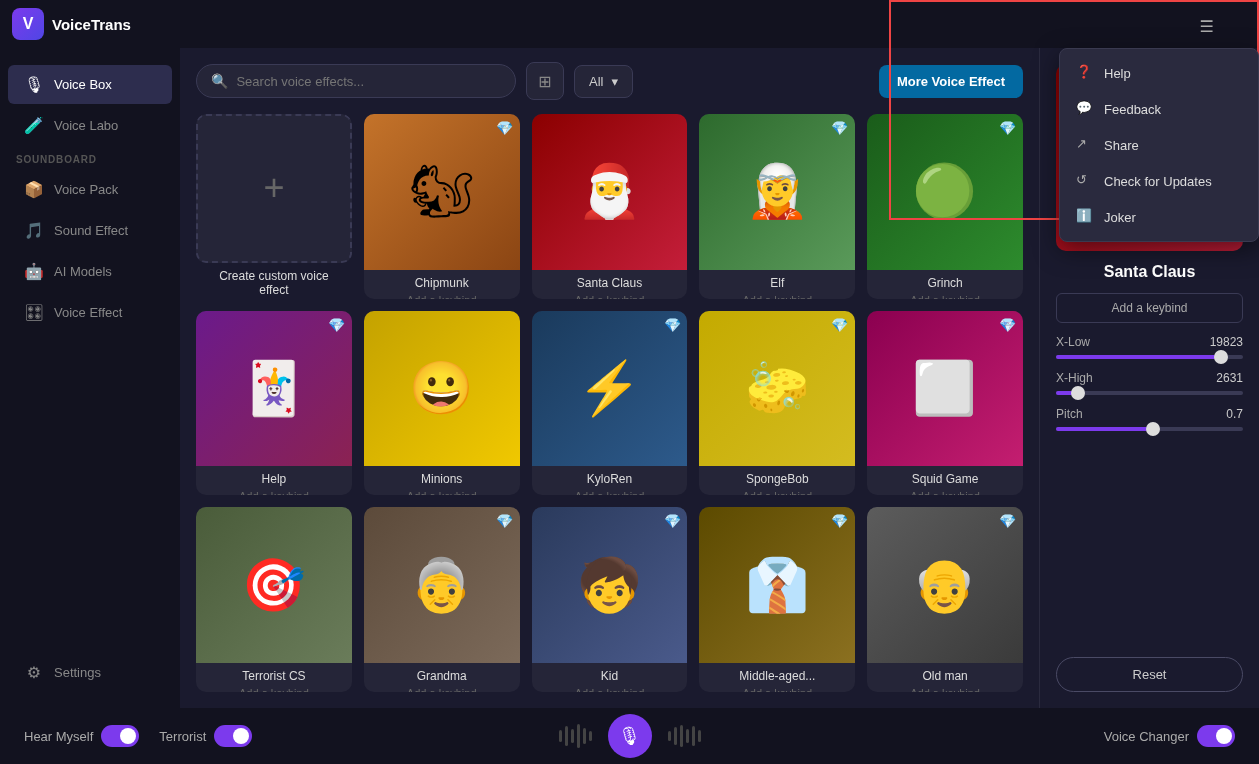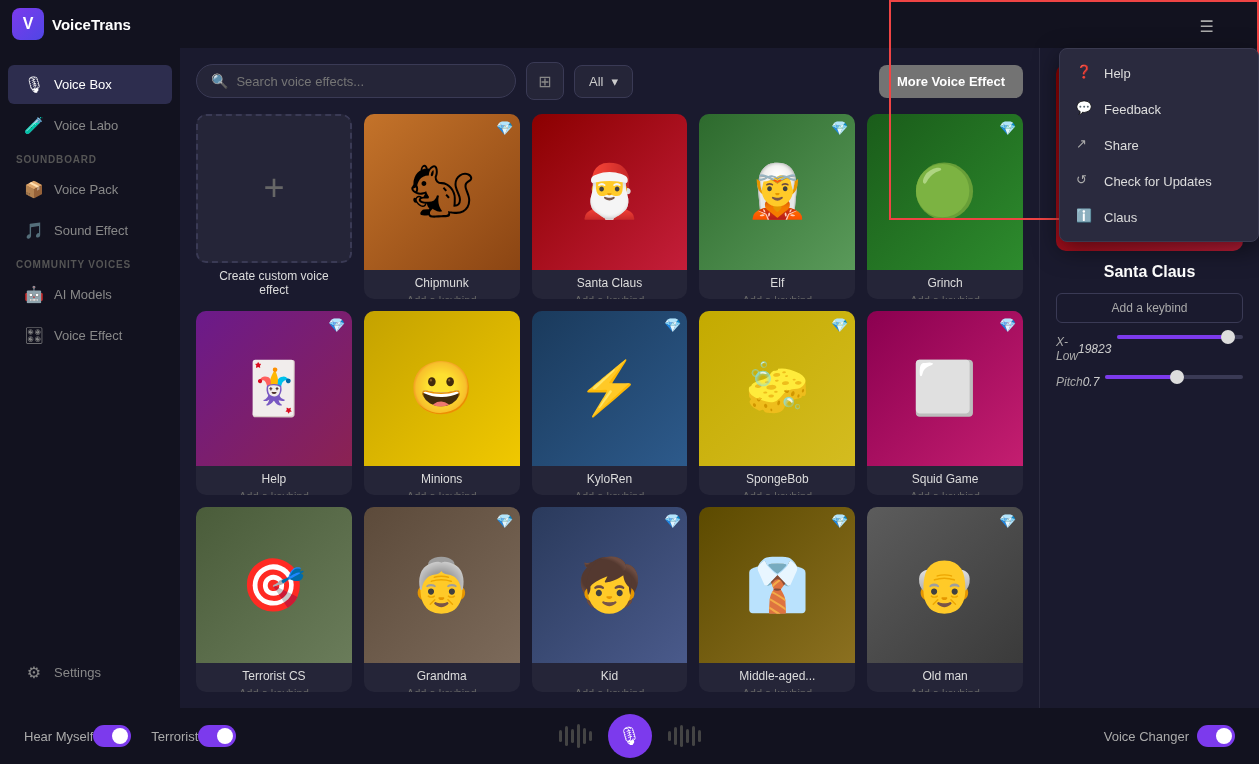--- a/index.html
+++ b/index.html
@@ -236,21 +236,21 @@
       border-radius: 8px;
       padding: 8px 14px;
       color: #ccc;
       font-size: 13px;
       display: flex;
       align-items: center;
       gap: 8px;
       cursor: pointer;
     }
     .more-voice-btn {
-      background: #737373;
+      background: #0369a1;
       color: white;
       border: none;
       border-radius: 8px;
       padding: 9px 18px;
       font-size: 13px;
       font-weight: 600;
       cursor: pointer;
       margin-left: auto;
     }
 
@@ -357,22 +357,22 @@
       border: 1px solid #3a3a55;
       border-radius: 6px;
       color: #aaa;
       font-size: 12px;
       padding: 7px 12px;
       cursor: pointer;
       width: 100%;
     }
     .param-row {
       display: flex;
+      flex-direction: column;
       gap: 6px;
-      font-style: italic;
     }
     .param-header {
       display: flex;
       justify-content: space-between;
       align-items: center;
     }
     .param-label {
       color: #aaa;
       font-size: 12px;
     }
@@ -413,20 +413,21 @@
       font-size: 13px;
       padding: 9px;
       cursor: pointer;
       width: 100%;
       font-weight: 500;
       margin-top: auto;
     }
     .toggle-group {
       display: flex;
       align-items: center;
+      gap: 8px;
     }
     .toggle-label {
       color: #aaa;
       font-size: 13px;
     }
     .toggle {
       width: 38px;
       height: 22px;
       background: #7c3aed;
       border-radius: 11px;
@@ -538,21 +539,21 @@
     <div class="context-menu-item">
       <span class="context-menu-icon">↗</span>
       <span>Share</span>
     </div>
     <div class="context-menu-item">
       <span class="context-menu-icon">↺</span>
       <span>Check for Updates</span>
     </div>
     <div class="context-menu-item">
       <span class="context-menu-icon">ℹ️</span>
-      <span>Claus</span>
+      <span>Joker</span>
     </div>
   </div>
 </div>
 
 <div class="main-layout">
 
   <div class="sidebar">
 
     <div class="sidebar-item active">
       <span class="sidebar-item-icon">🎙</span>
@@ -567,21 +568,20 @@
 
     <div class="sidebar-item">
       <span class="sidebar-item-icon">📦</span>
       <span>Voice Pack</span>
     </div>
     <div class="sidebar-item">
       <span class="sidebar-item-icon">🎵</span>
       <span>Sound Effect</span>
     </div>
 
-    <span class="sidebar-section-label">COMMUNITY VOICES</span>
 
     <div class="sidebar-item">
       <span class="sidebar-item-icon">🤖</span>
       <span>AI Models</span>
     </div>
     <div class="sidebar-item">
       <span class="sidebar-item-icon">🎛</span>
       <span>Voice Effect</span>
     </div>
 
@@ -753,32 +753,43 @@
       <div class="param-header">
         <span class="param-label">X-Low</span>
         <span class="param-value">19823</span>
       </div>
       <div class="slider-track">
         <div class="slider-fill" style="width: 88%"></div>
         <div class="slider-thumb" style="left: calc(88% - 7px)"></div>
       </div>
     </div>
 
+    <div class="param-row">
+      <div class="param-header">
+        <span class="param-label">X-High</span>
+        <span class="param-value">2631</span>
+      </div>
+      <div class="slider-track">
+        <div class="slider-fill" style="width: 12%"></div>
+        <div class="slider-thumb" style="left: calc(12% - 7px)"></div>
+      </div>
+    </div>
 
     <div class="param-row">
       <div class="param-header">
         <span class="param-label">Pitch</span>
         <span class="param-value">0.7</span>
       </div>
       <div class="slider-track">
         <div class="slider-fill" style="width: 52%"></div>
         <div class="slider-thumb" style="left: calc(52% - 7px)"></div>
       </div>
     </div>
 
+    <button class="reset-btn">Reset</button>
   </div>
 
 </div>
 
 <div class="bottom-bar-relative">
   <div class="toggle-group">
     <span class="toggle-label">Hear Myself</span>
     <div class="toggle">
       <div class="toggle-knob"></div>
     </div>

